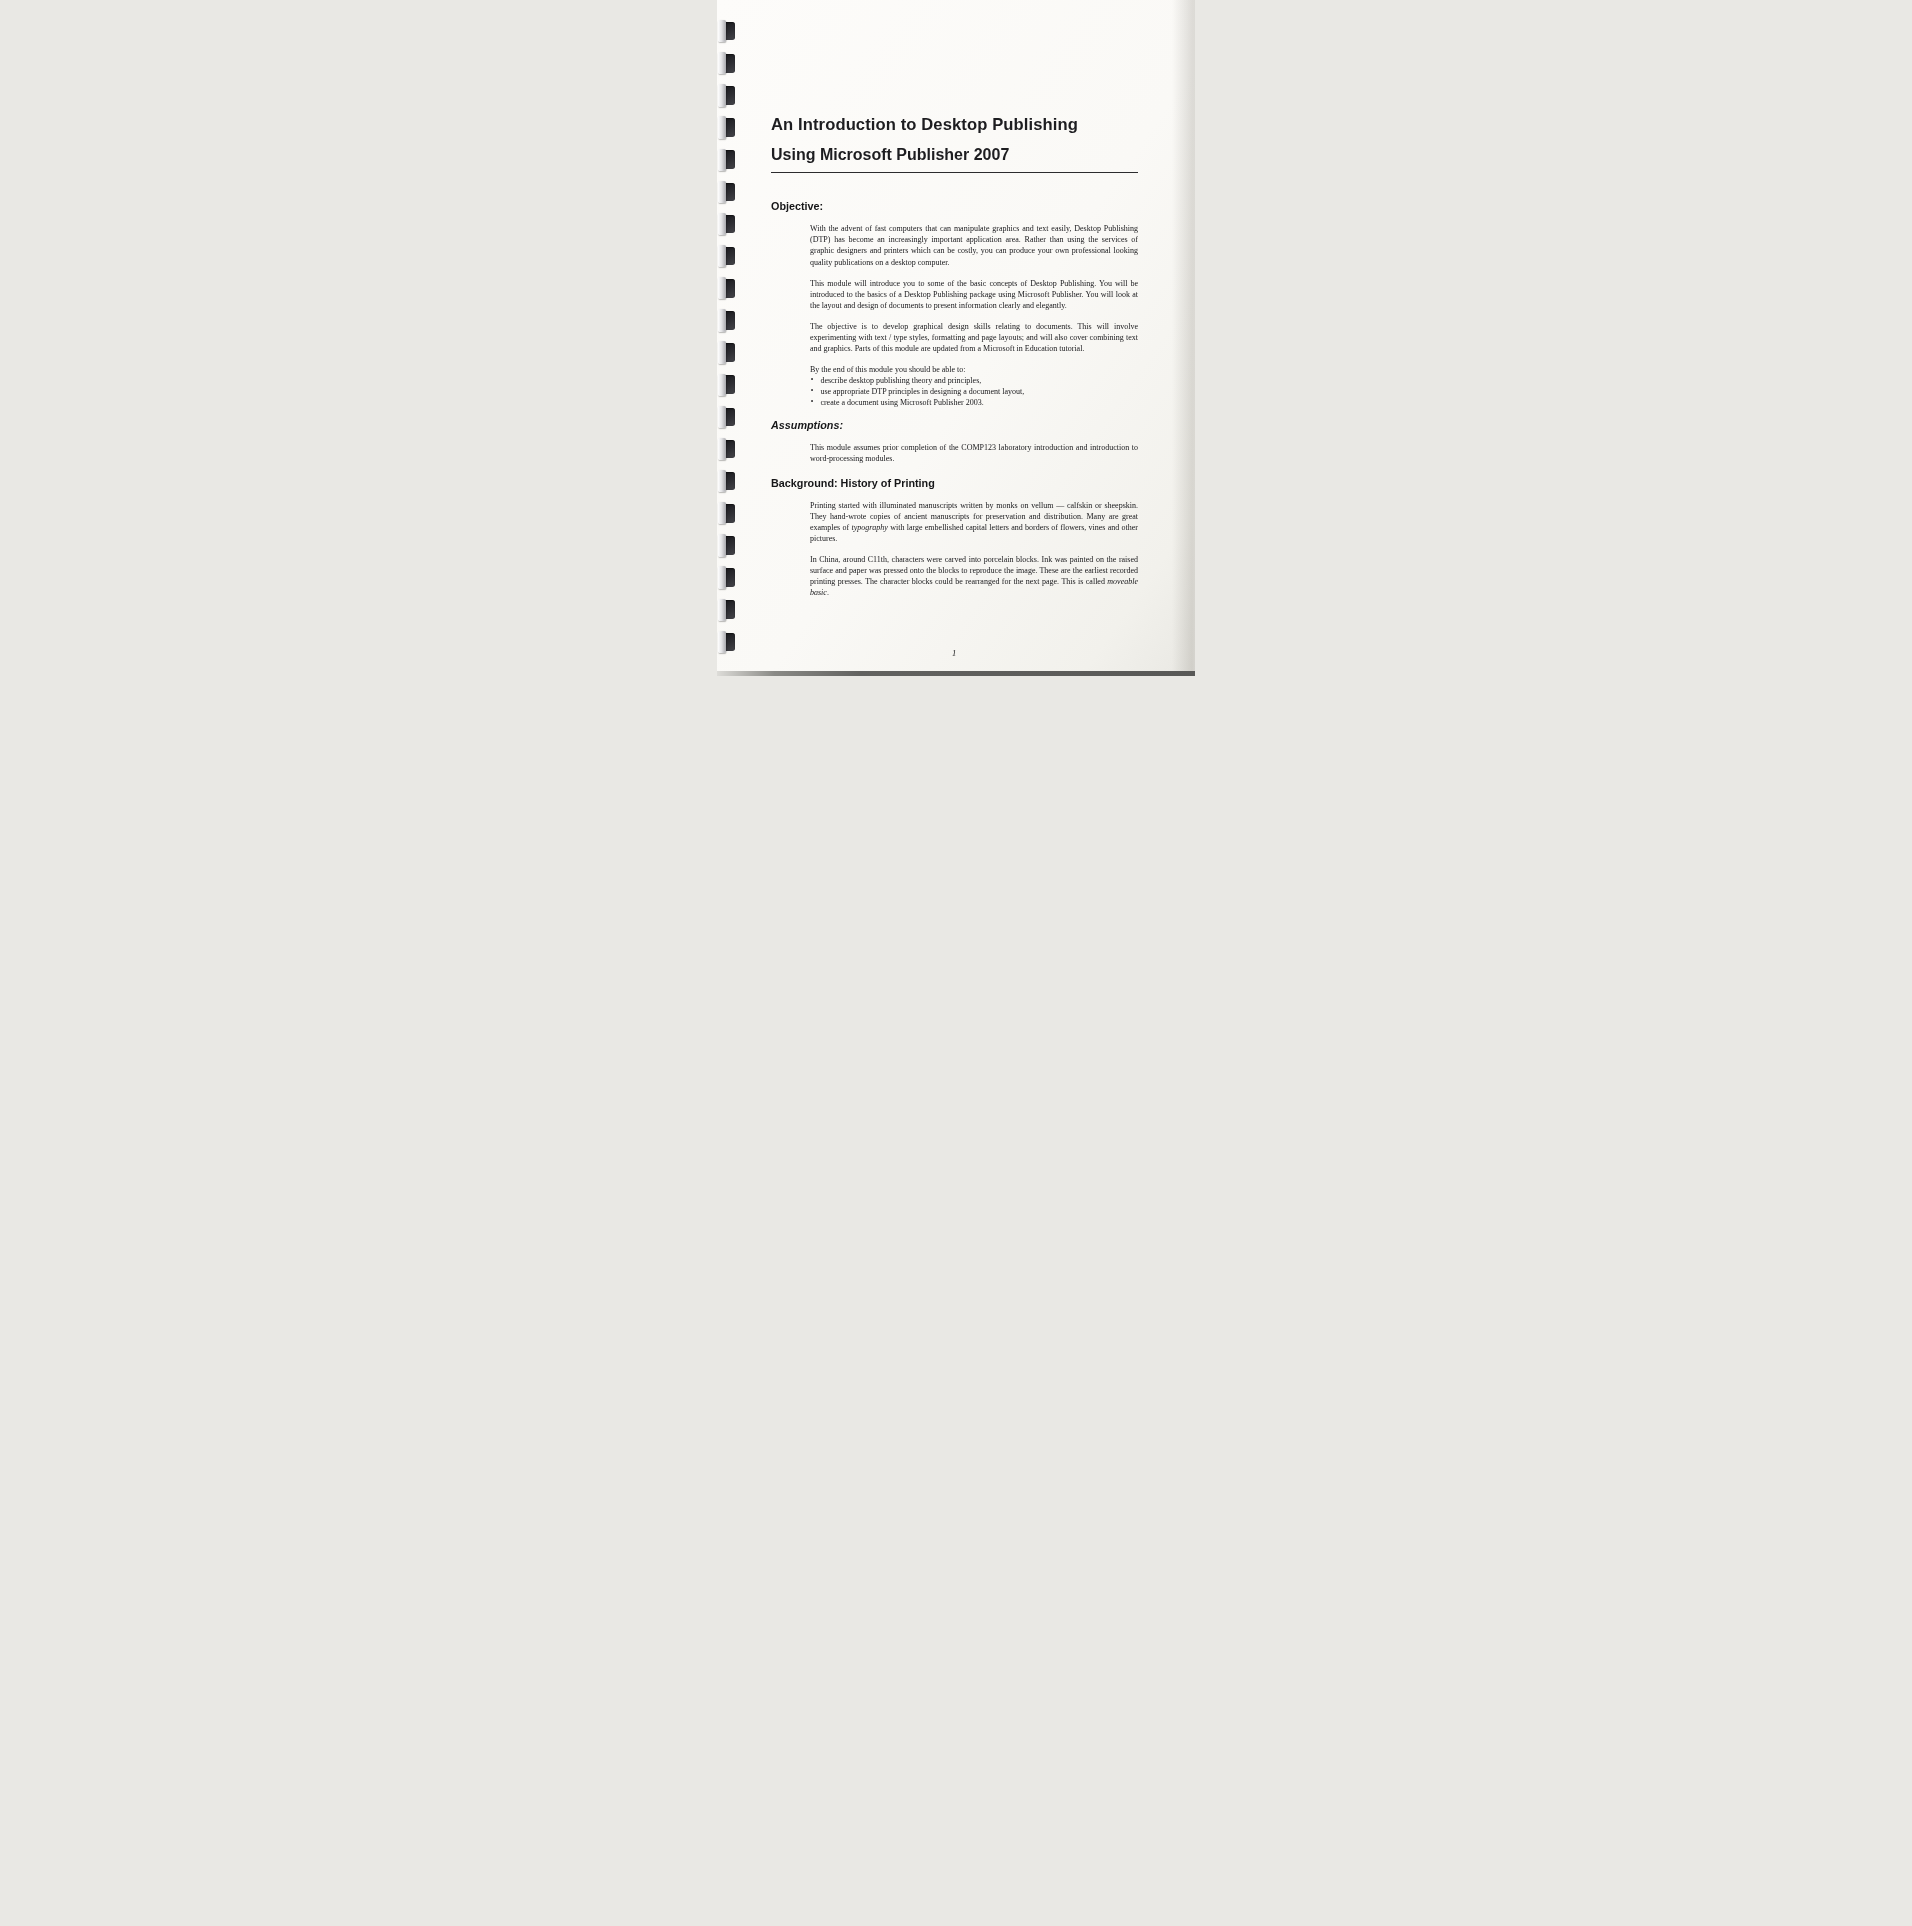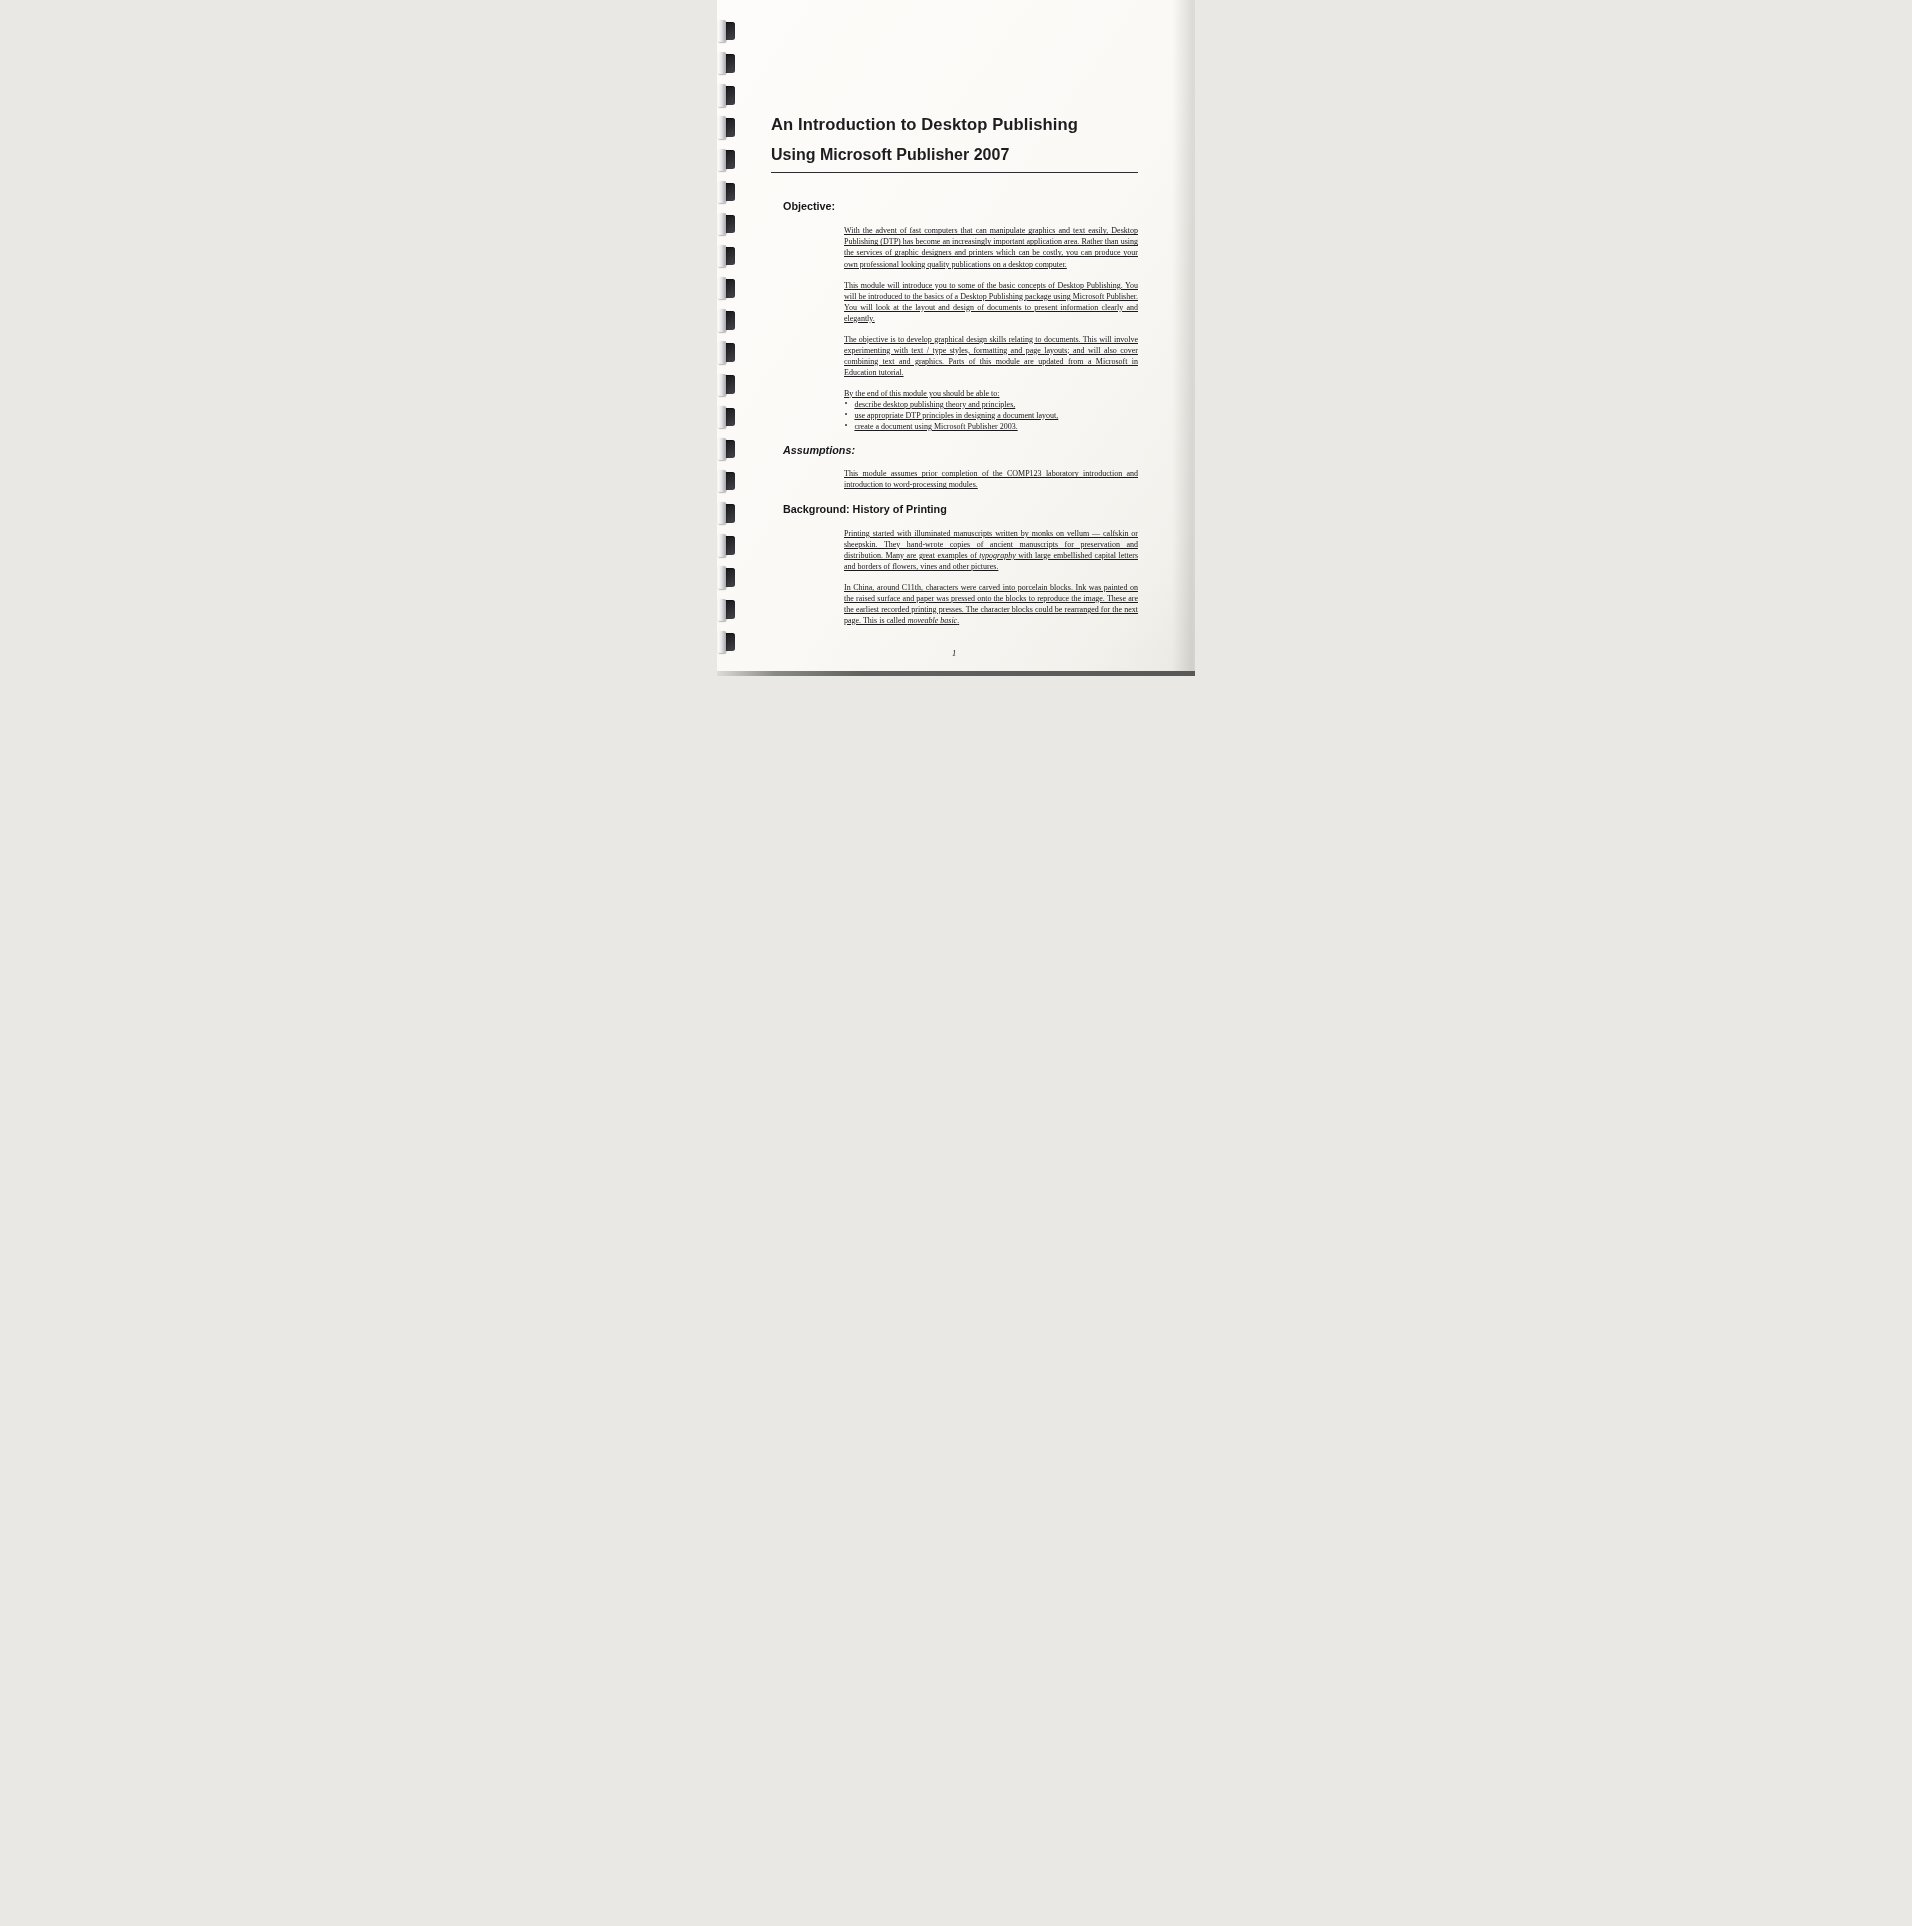--- a/index.html
+++ b/index.html
@@ -80,26 +80,26 @@
     border: none;
     border-top: 0.8px solid #2c2c2e;
     margin: 7.7px 0 0 0;
   }
   .section-heading {
     font-family: "Liberation Sans", sans-serif;
     font-weight: bold;
     font-size: 10.8px;
     line-height: 1.2;
     color: #161618;
-    margin: 12px;
+    margin: 0;
   }
   .sh-objective   { margin-top: 27px; }
   .sh-assumptions { margin-top: 11.6px; font-style: italic; }
   .sh-background  { margin-top: 12.3px; }
-  .body-block { margin-left: 73px; text-decoration: underline; }   
+  .body-block { margin-left: 39px; }   
   .para {
     font-size: 8px;
     line-height: 1.38;
     text-align: justify;
     margin: 10px 0 0 0;
     color: #17171a;
   }
   .bullet-list {
     list-style: none;
     margin: 0;

